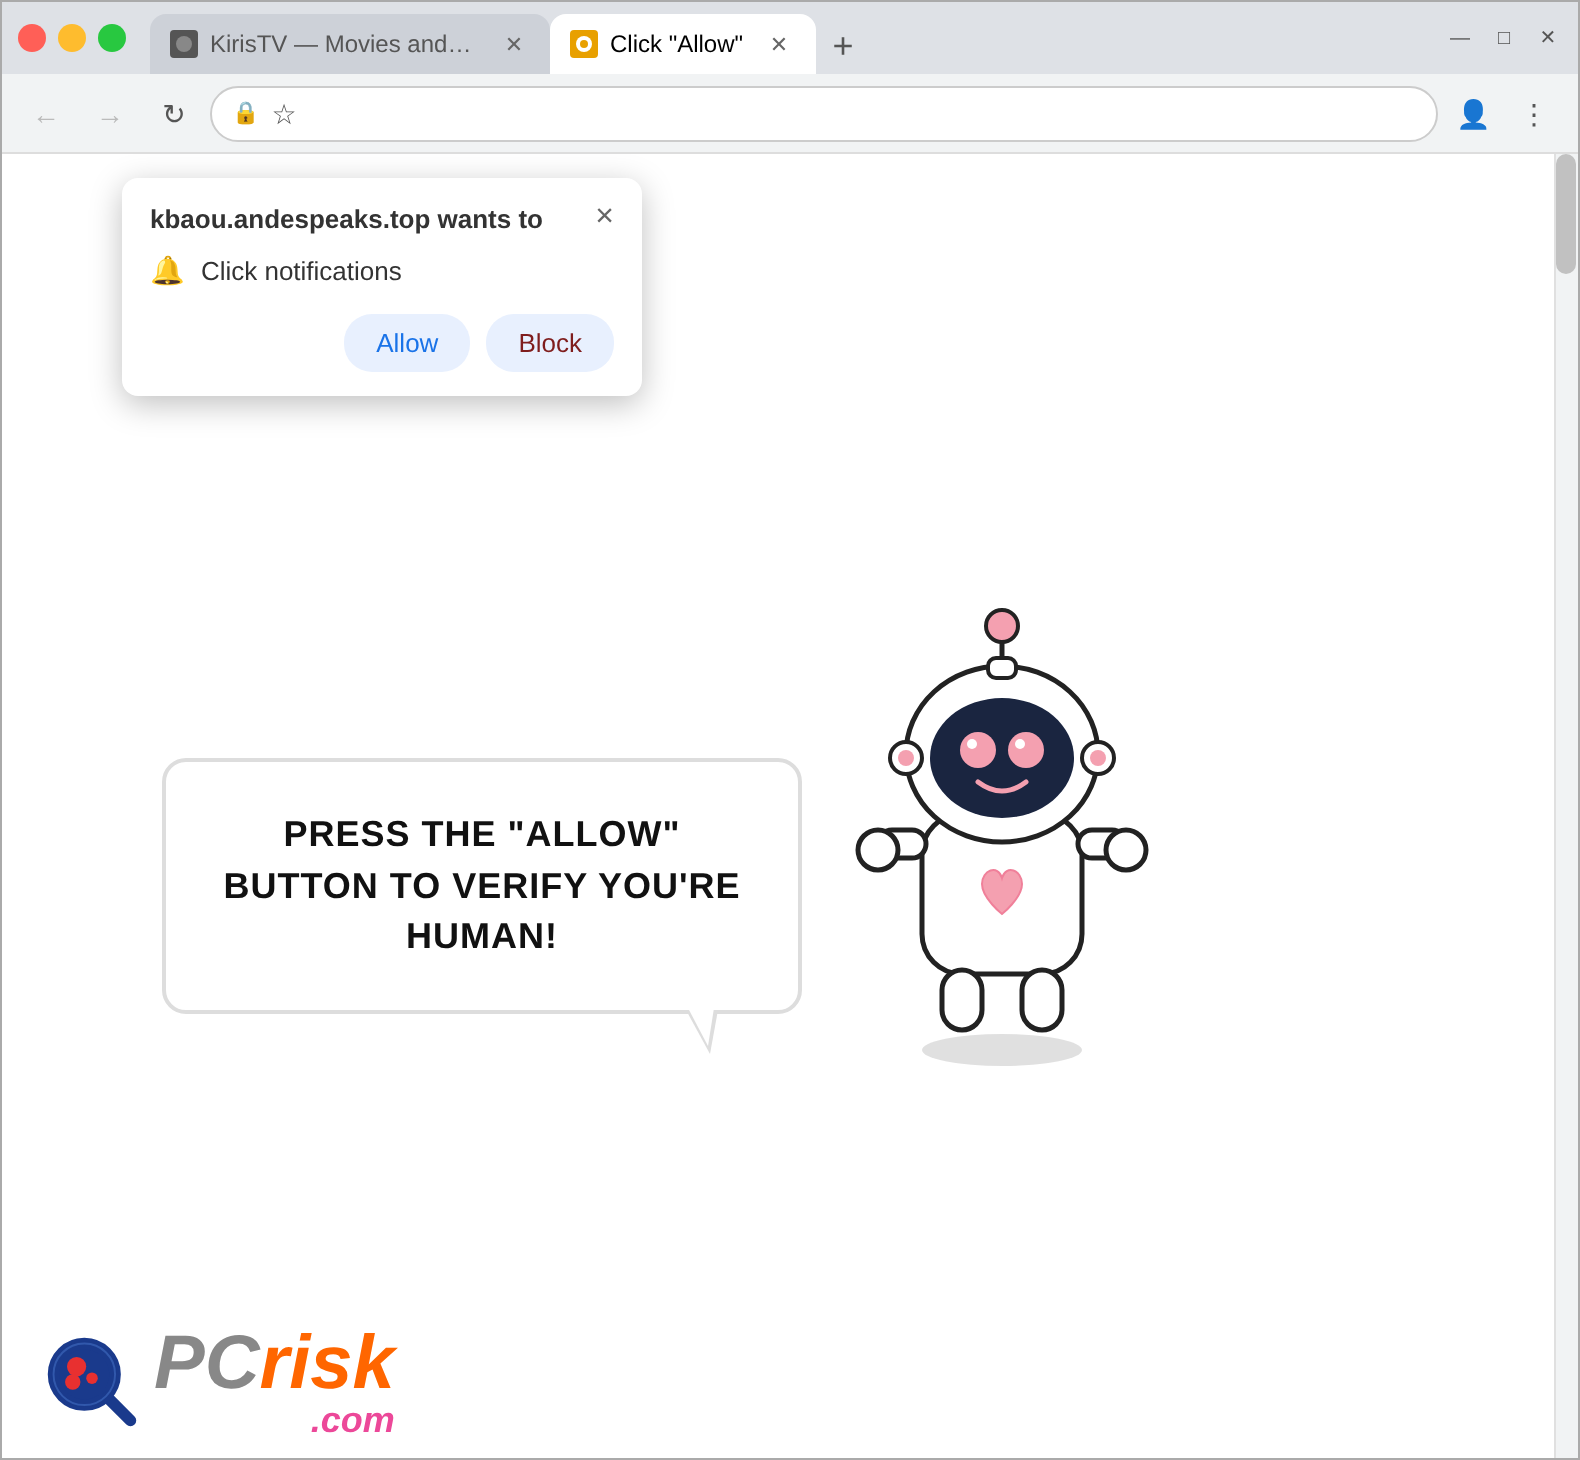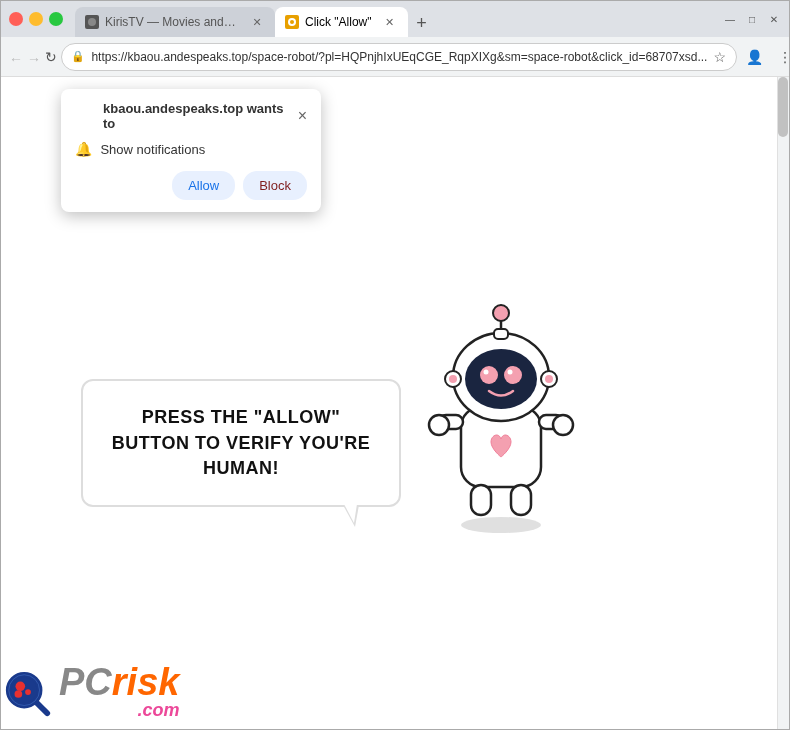--- a/index.html
+++ b/index.html
@@ -90,23 +90,22 @@
       width: 260px;
       background: #fff;
       border-radius: 8px;
       box-shadow: 0 4px 16px rgba(0,0,0,0.25);
       padding: 12px 14px;
       z-index: 100;
     }
     .popup-header {
       display: flex;
       align-items: center;
-      justify-content: flex-start;
+      justify-content: space-between;
       margin-bottom: 10px;
-      margin-left: 28px;
     }
     .popup-title { font-size: 13px; font-weight: 600; color: #333; }
     .popup-close { font-size: 16px; color: #666; cursor: pointer; line-height: 1; }
     .popup-notification-row {
       display: flex;
       align-items: center;
       gap: 8px;
       margin-bottom: 14px;
     }
     .bell-icon { font-size: 14px; color: #555; }
@@ -168,23 +167,23 @@
       width: 200px;
       height: 280px;
       position: relative;
       flex-shrink: 0;
     }
 
     
     .pcrisk-logo {
       position: absolute;
       bottom: 10px;
-      left: 2px;
-      display: flex;
-      align-items: flex-end;
+      left: 20px;
+      display: flex;
+      align-items: center;
       gap: 6px;
     }
     .logo-icon {
       width: 50px;
       height: 50px;
     }
 
     
     .scrollbar {
       position: absolute;
@@ -249,21 +248,20 @@
     </div>
   </div>
 
   <div class="nav-bar">
     <button class="nav-btn disabled">←</button>
     <button class="nav-btn disabled">→</button>
     <button class="nav-btn">↻</button>
 
     <div class="address-bar">
       <span class="address-lock">🔒</span>
-      <span class="address-text">https://kbaou.andespeaks.top/space-robot/?pl=HQPnjhIxUEqCGE_RqpXIXg&amp;sm=space-robot&amp;click_id=68707xsd...</span>
       <span class="address-star">☆</span>
     </div>
 
     <div class="nav-actions">
       <button class="nav-btn">👤</button>
       <button class="nav-btn">⋮</button>
     </div>
   </div>
 
   <div class="page-content">
@@ -272,21 +270,21 @@
       <div class="scrollbar-thumb"></div>
     </div>
 
     <div class="notification-popup">
       <div class="popup-header">
         <span class="popup-title">kbaou.andespeaks.top wants to</span>
         <span class="popup-close">×</span>
       </div>
       <div class="popup-notification-row">
         <span class="bell-icon">🔔</span>
-        <span class="notification-label">Show notifications</span>
+        <span class="notification-label">Click notifications</span>
       </div>
       <div class="popup-buttons">
         <button class="popup-btn btn-allow">Allow</button>
         <button class="popup-btn btn-block">Block</button>
       </div>
     </div>
 
     <div style="position: absolute; top: 180px; left: 80px; display: flex; align-items: flex-end; gap: 0;">
 
       <div class="speech-bubble">

